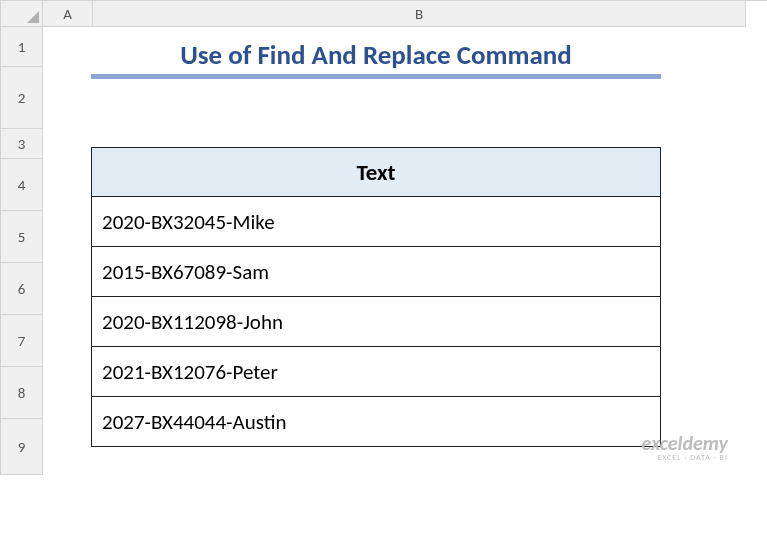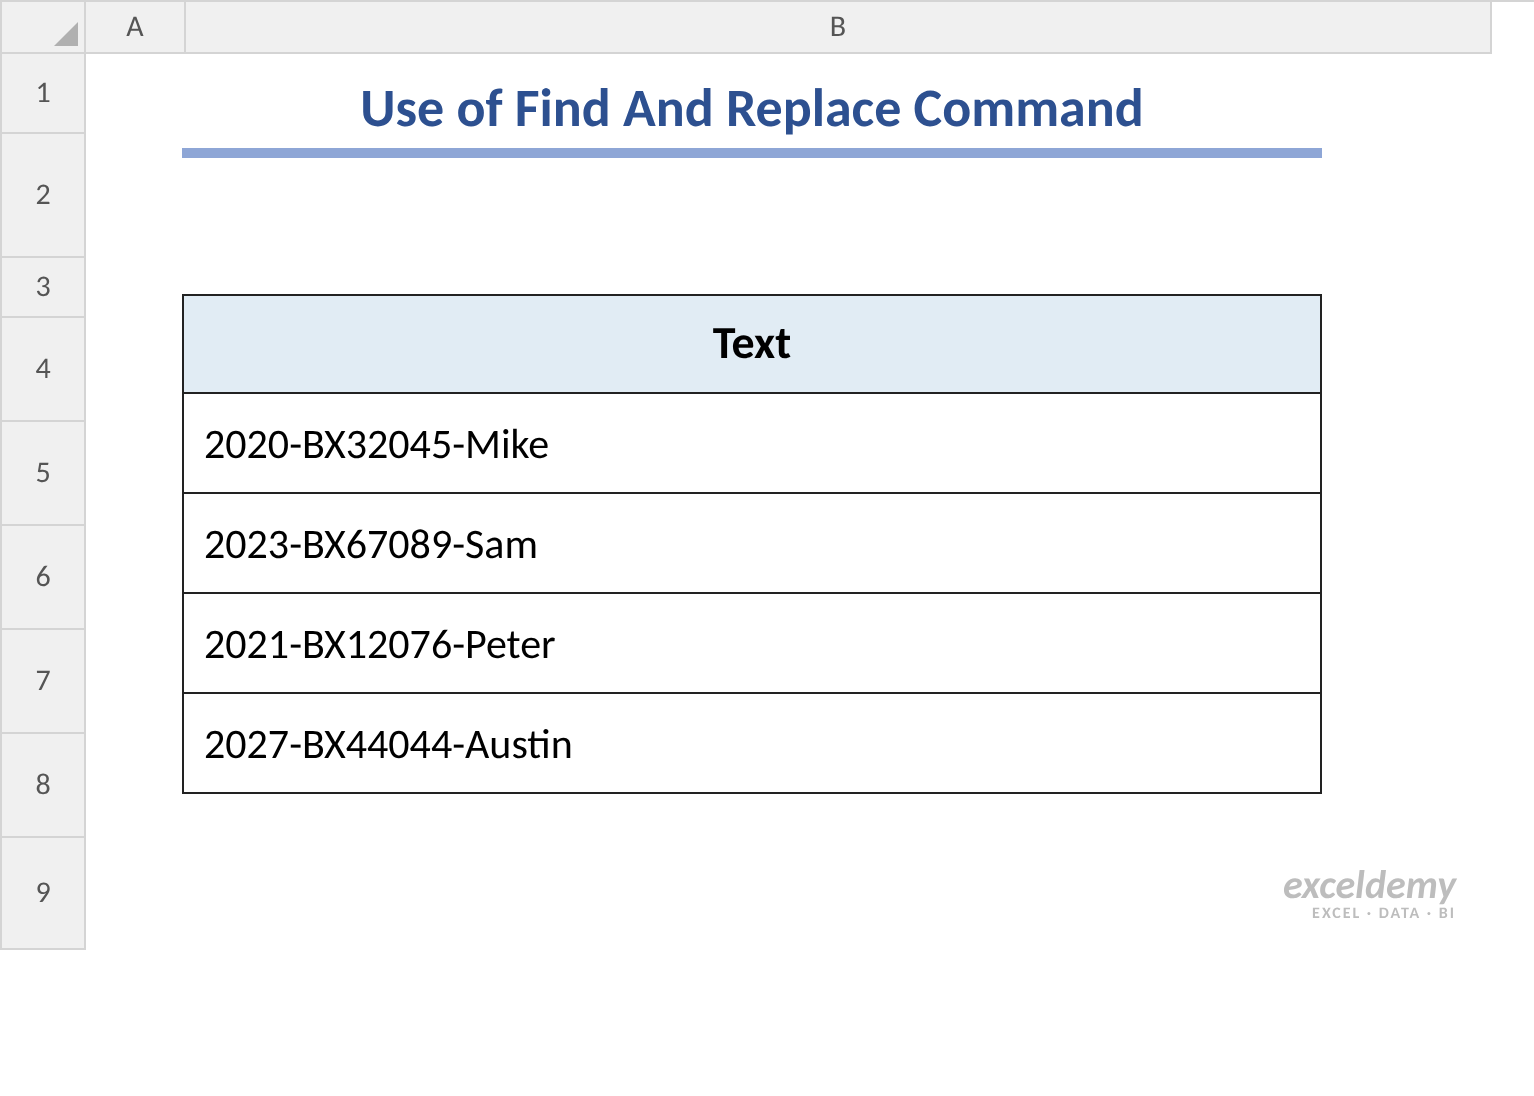--- a/index.html
+++ b/index.html
@@ -113,21 +113,21 @@
   }
   .watermark {
     position: absolute;
     right: 18px;
     bottom: 14px;
     text-align: right;
     color: #bdbdbd;
     line-height: 1;
   }
   .watermark .wm-main { font-size: 20px; font-style: italic; font-weight:700; }
-  .watermark .wm-sub { font-size: 8px; letter-spacing: 1px; font-weight: bold; }
+  .watermark .wm-sub { font-size: 8px; letter-spacing: 1px; }
 </style>
 </head>
 <body>
 
 <div class="sheet">
   <div class="corner"></div>
   <div class="col-header">A</div>
   <div class="col-header">B</div>
 
   <div class="row-header">1</div>
@@ -138,21 +138,24 @@
     </div>
 
     <div class="table-box">
       <div class="table-header-cell">
         <span>Text</span>
       </div>
       <div class="table-data-cell">
         <span>2020-BX32045-Mike</span>
       </div>
       <div class="table-data-cell">
-        <span>2023-BX67089-Sam</span>
+        <span>2015-BX67089-Sam</span>
+      </div>
+      <div class="table-data-cell">
+        <span>2020-BX112098-John</span>
       </div>
       <div class="table-data-cell">
         <span>2021-BX12076-Peter</span>
       </div>
       <div class="table-data-cell">
         <span>2027-BX44044-Austin</span>
       </div>
     </div>
 
     <div class="watermark">

